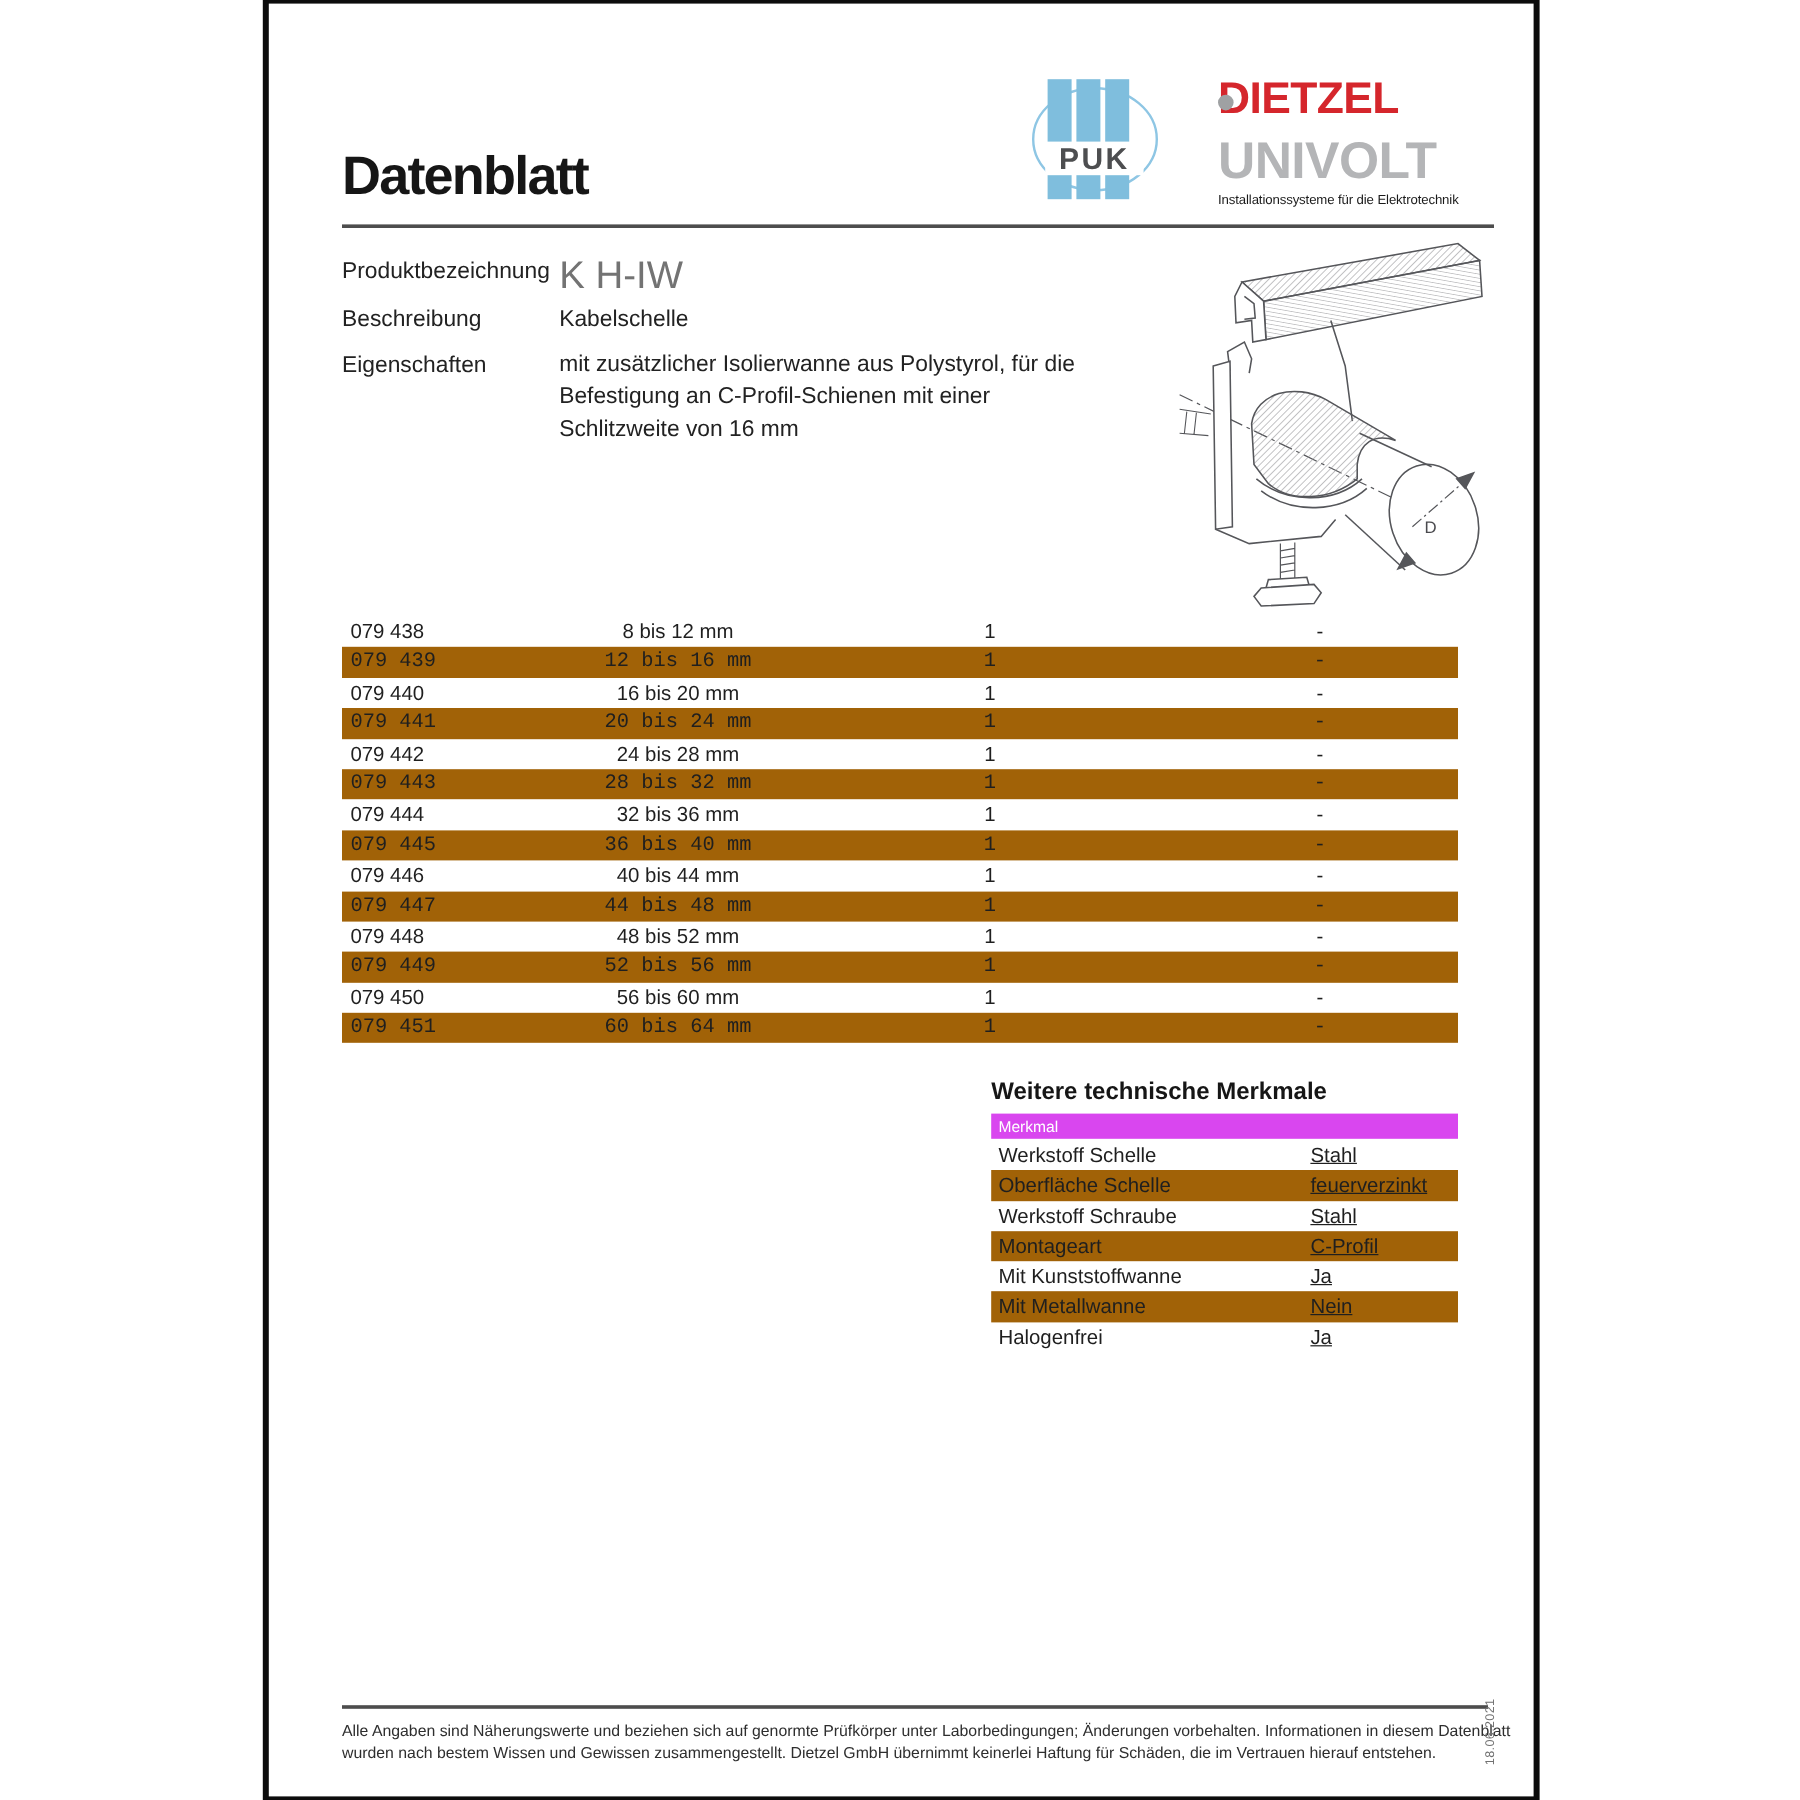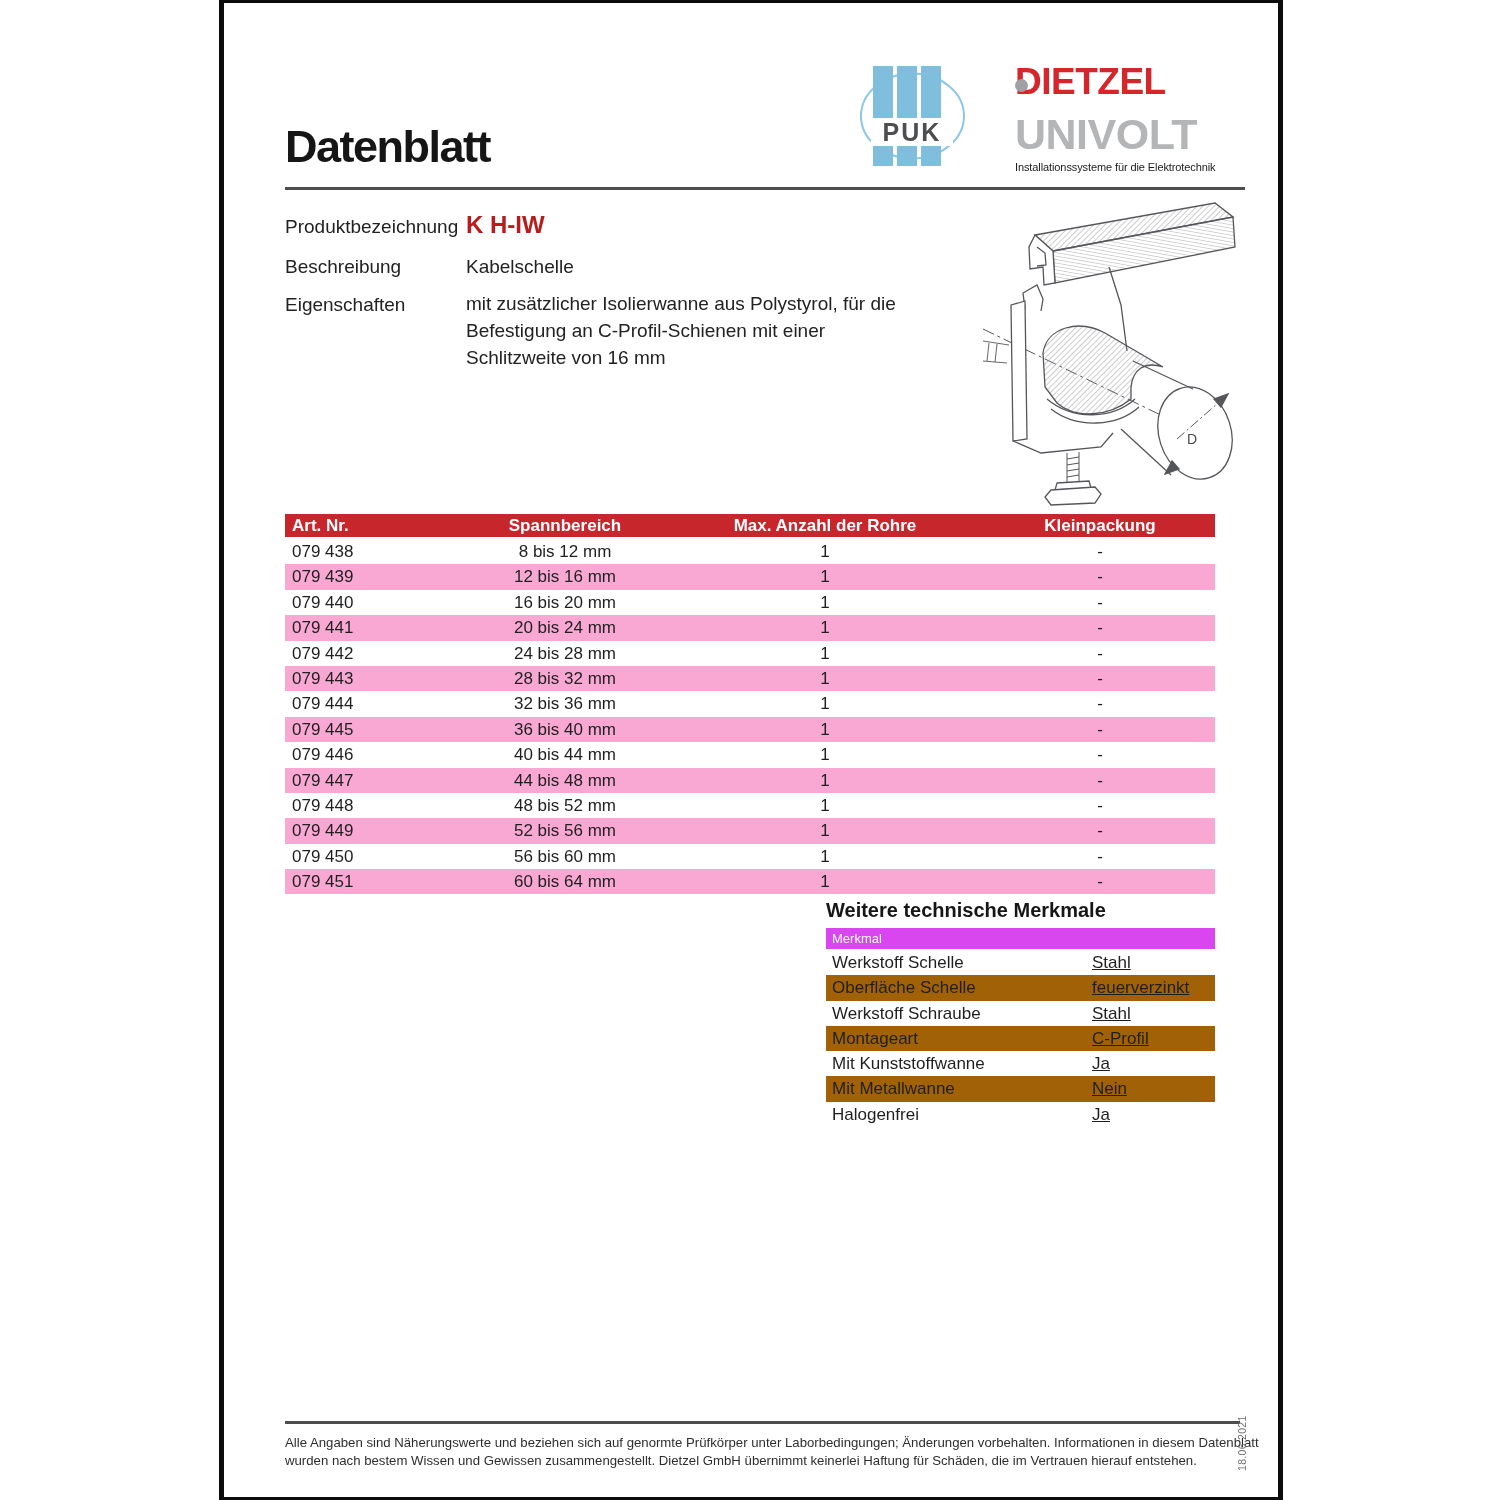--- a/index.html
+++ b/index.html
@@ -20,31 +20,31 @@
   
   .dietzel{left:791px;top:62px;width:230px;}
   .dz1{position:relative;font-size:37px;font-weight:bold;line-height:34px;color:#d5262c;letter-spacing:-0.5px;}
   .dz-dot{position:absolute;left:0px;top:14px;width:13px;height:13px;border-radius:50%;background:#9fa1a3;}
   .dz2{font-size:43px;font-weight:bold;line-height:40px;color:#b4b5b7;letter-spacing:-0.5px;margin-top:15px;}
   .dz-tag{font-size:11px;color:#1a1a1a;margin-top:7px;white-space:nowrap;letter-spacing:-0.1px;}
 
   
   .p-label{font-size:19px;color:#222;}
   .p-val{font-size:19px;color:#222;}
-  .p-val-bold{font-size:24px;font-weight:bold;color:#b91c1c;}
+  .p-val-bold{font-size:32px;font-weight:normal;color:#737373;}
   .eigen div{font-size:19px;line-height:27px;white-space:nowrap;color:#222;}
 
   
   .drawing{left:757px;top:198px;width:270px;height:305px;}
 
   
   .main-table{left:61px;top:511px;width:930px;font-size:17px;}
   .mt-header{display:flex;background:#c8262d;color:#ffffff;font-weight:bold;height:23px;line-height:23px;margin-bottom:2px;}
   .mt-row{display:flex;height:25.4px;line-height:25.4px;color:#1f1f1f;}
-  .mt-row.alt{background:#f9a8d4;}
+  .mt-row.alt{background:#a16207;font-family:Liberation Mono, monospace;}
   .mt-c{overflow:hidden;}
   .c0{width:180px;padding-left:7px;box-sizing:border-box;text-align:left;}
   .c1{width:200px;text-align:center;}
   .c2{width:320px;text-align:center;}
   .c3{width:230px;text-align:center;}
 
   
   .tech-title{left:602px;top:896px;font-size:20px;font-weight:bold;color:#161616;}
   .tech-header{left:602px;top:925px;width:389px;height:21px;line-height:21px;background:#d946ef;
                color:#fff;font-weight:normal;font-size:13px;padding-left:6px;box-sizing:border-box;}
@@ -139,26 +139,20 @@
         <polygon points="191,260 184,273 198,268 " fill="#55565a"></polygon>
 
         <path d="M86,252 L86,282 M98,251 L98,282 M86,258 L98,256 M86,264 L98,262 M86,270 L98,268 M86,276 L98,274" stroke-width="1"></path>
         <path d="M76,282 L108,280 L110,287 L74,289 Z" fill="#ffffff"></path>
         <path d="M70,289 L114,286 L120,293 L114,302 L70,304 L64,296 Z" fill="#ffffff"></path>
       </g>
       <text x="206" y="243" font-family="Liberation Sans, sans-serif" font-size="14" fill="#4a4a4e">D</text>
     </svg>
 
     <div class="abs main-table">
-      <div class="mt-header">
-        <div class="mt-c c0">Art. Nr.</div>
-        <div class="mt-c c1">Spannbereich</div>
-        <div class="mt-c c2">Max. Anzahl der Rohre</div>
-        <div class="mt-c c3">Kleinpackung</div>
-      </div>
       <div>
           <div class="mt-row">
             <div class="mt-c c0">079 438</div>
             <div class="mt-c c1">8 bis 12 mm</div>
             <div class="mt-c c2">1</div>
             <div class="mt-c c3">-</div>
           </div>
           <div class="mt-row alt">
             <div class="mt-c c0">079 439</div>
             <div class="mt-c c1">12 bis 16 mm</div>

